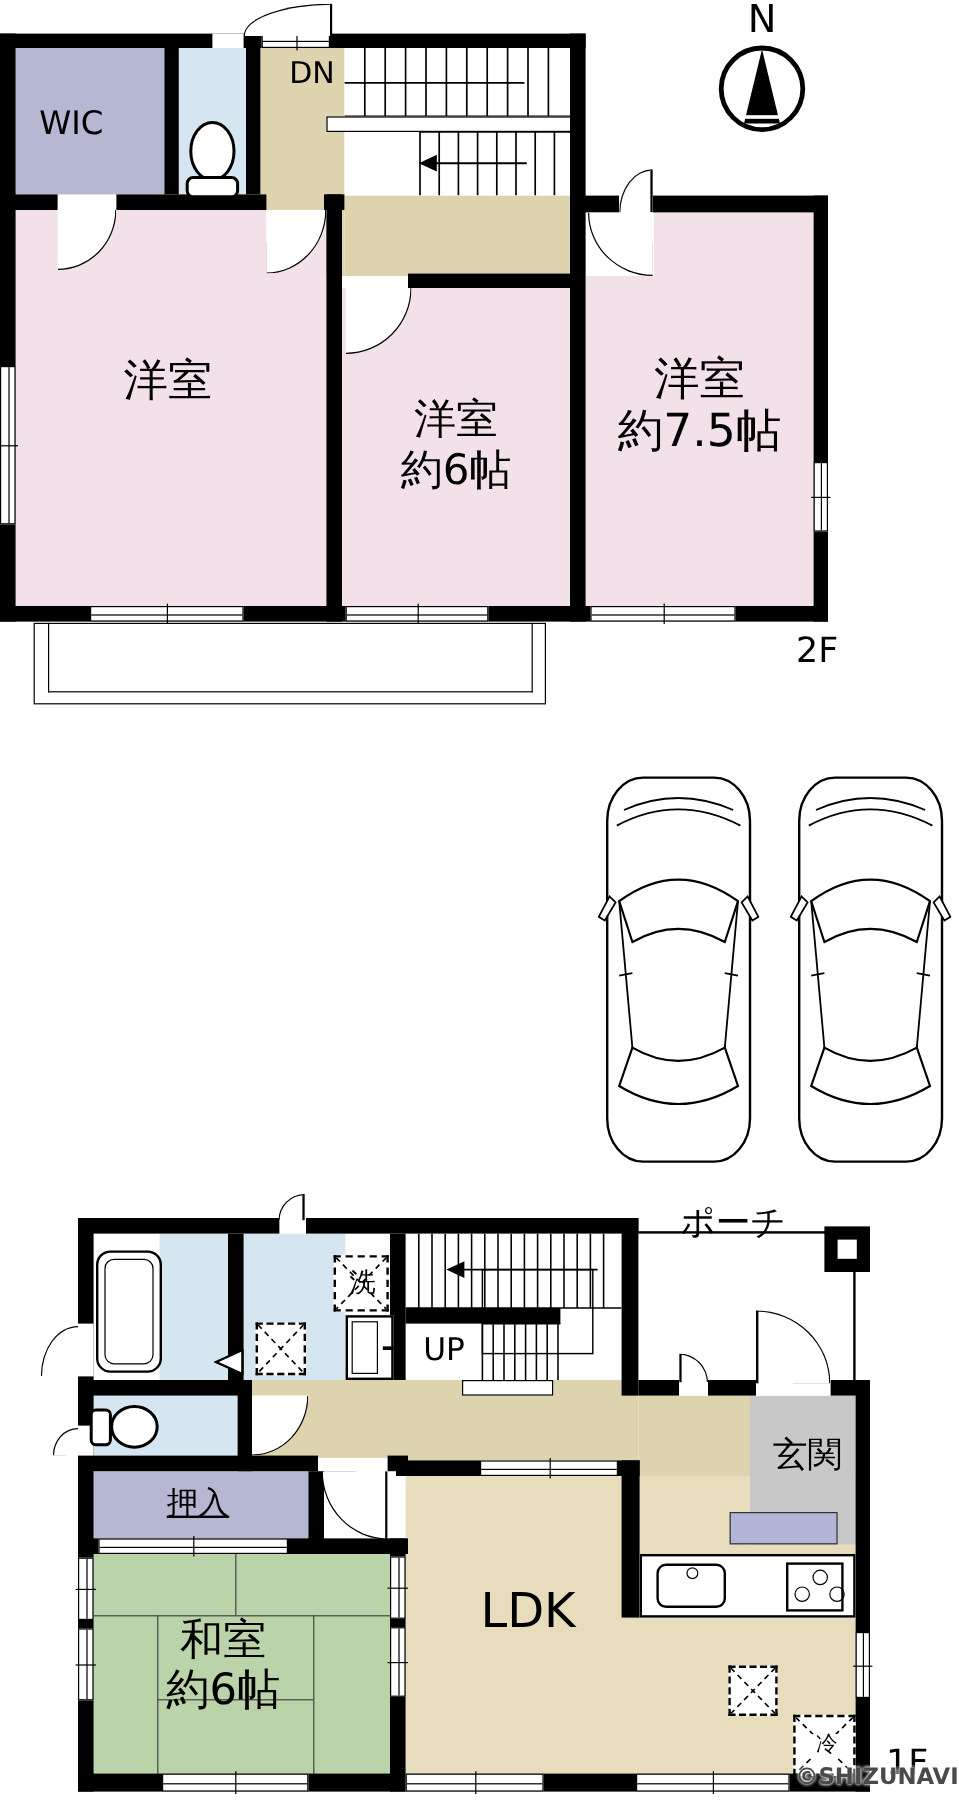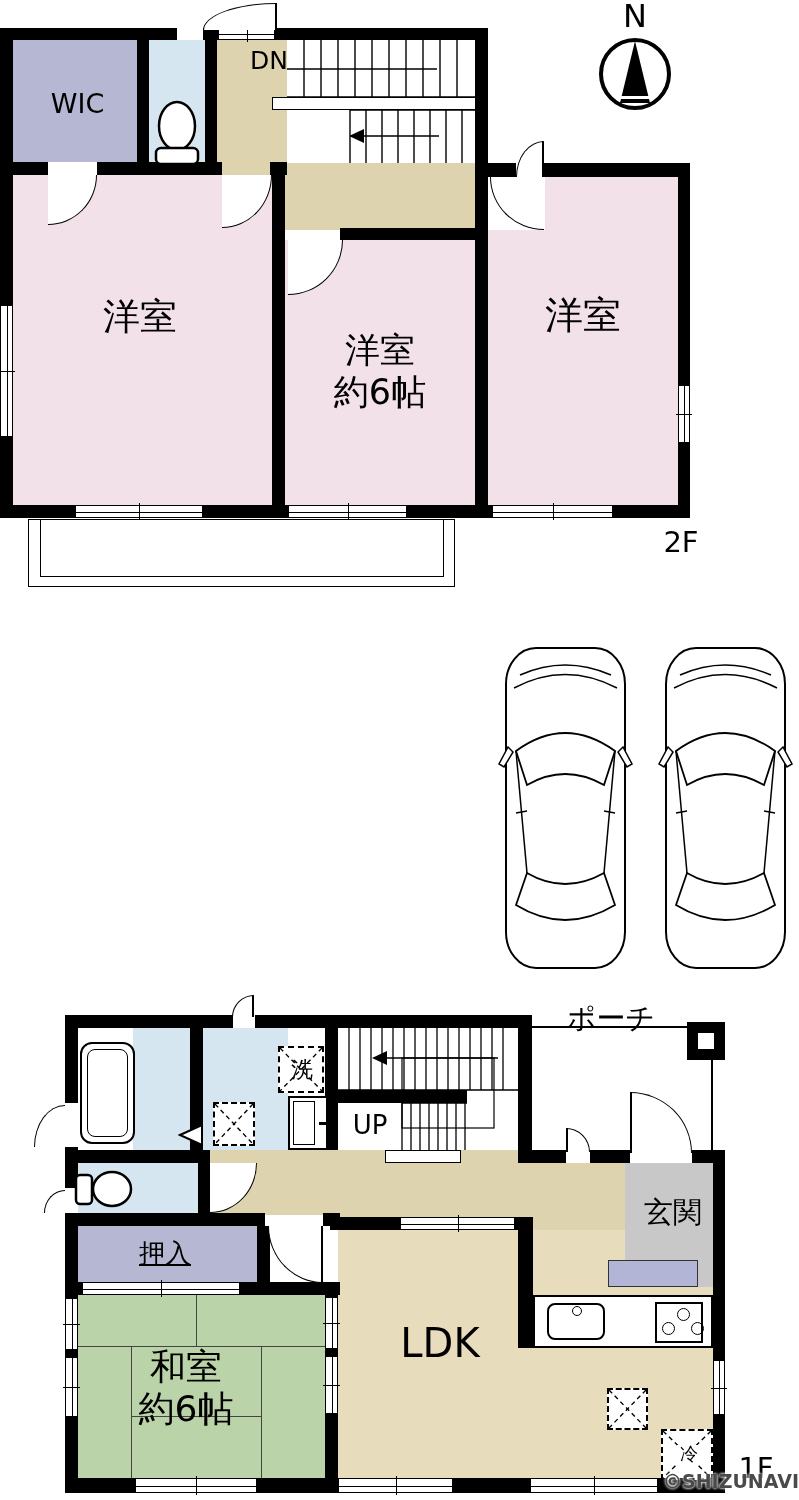--- a/index.html
+++ b/index.html
@@ -108,26 +108,27 @@
     <div class="door d-bl" style="left:490px;top:177px;width:54px;height:53px;"></div>
 
     <svg class="abs" style="left:154px;top:100px;" width="48" height="68" viewBox="0 0 48 68">
       <ellipse cx="23" cy="26" rx="18" ry="24" fill="#fff" stroke="#000" stroke-width="2.5"></ellipse>
       <rect x="2" y="48" width="42" height="16" rx="5" fill="#fff" stroke="#000" stroke-width="2.5"></rect>
     </svg>
 
     <div class="abs" style="left:28px;top:519px;width:427px;height:68px;border:1.5px solid #000;"></div>
     <div class="abs" style="left:40px;top:519px;width:404px;height:58px;border:1.5px solid #000;border-top:none;"></div>
 
-    <div class="label" style="left:25px;top:90px;width:105px;font-size:27px;">WIC</div>
-    <div class="label" style="left:232px;top:48px;width:56px;font-size:25px;text-align:right;">DN</div>
+    <div class="label" style="left:7px;top:90px;width:105px;font-size:27px;">WIC</div>
+    <div class="label" style="left:232px;top:48px;width:56px;font-size:25px;">DN</div>
     <div class="label" style="left:60px;top:298px;width:160px;font-size:37px;">洋室</div>
     <div class="label" style="left:305px;top:332px;width:150px;font-size:35px;">洋室</div>
     <div class="label" style="left:300px;top:374px;width:160px;font-size:35px;">約6帖</div>
     <div class="label" style="left:538px;top:296px;width:90px;font-size:38px;">洋室</div>
+    <div class="label" style="left:503px;top:340px;width:160px;font-size:38px;">約7.5帖</div>
     <div class="label" style="left:658px;top:527px;width:46px;font-size:29px;">2F</div>
   </div>
 
   <div class="abs" style="left:595px;top:0px;width:80px;height:115px;">
     <svg width="80" height="115" viewBox="0 0 80 115">
       <circle cx="40" cy="74" r="34" fill="none" stroke="#000" stroke-width="4"></circle>
       <polygon points="40,41 25,103 55,103" fill="#000"></polygon>
       <rect x="22" y="96" width="36" height="3" fill="#fff"></rect>
     </svg>
     <div class="label" style="left:22px;top:0px;width:36px;font-size:32px;">N</div>

